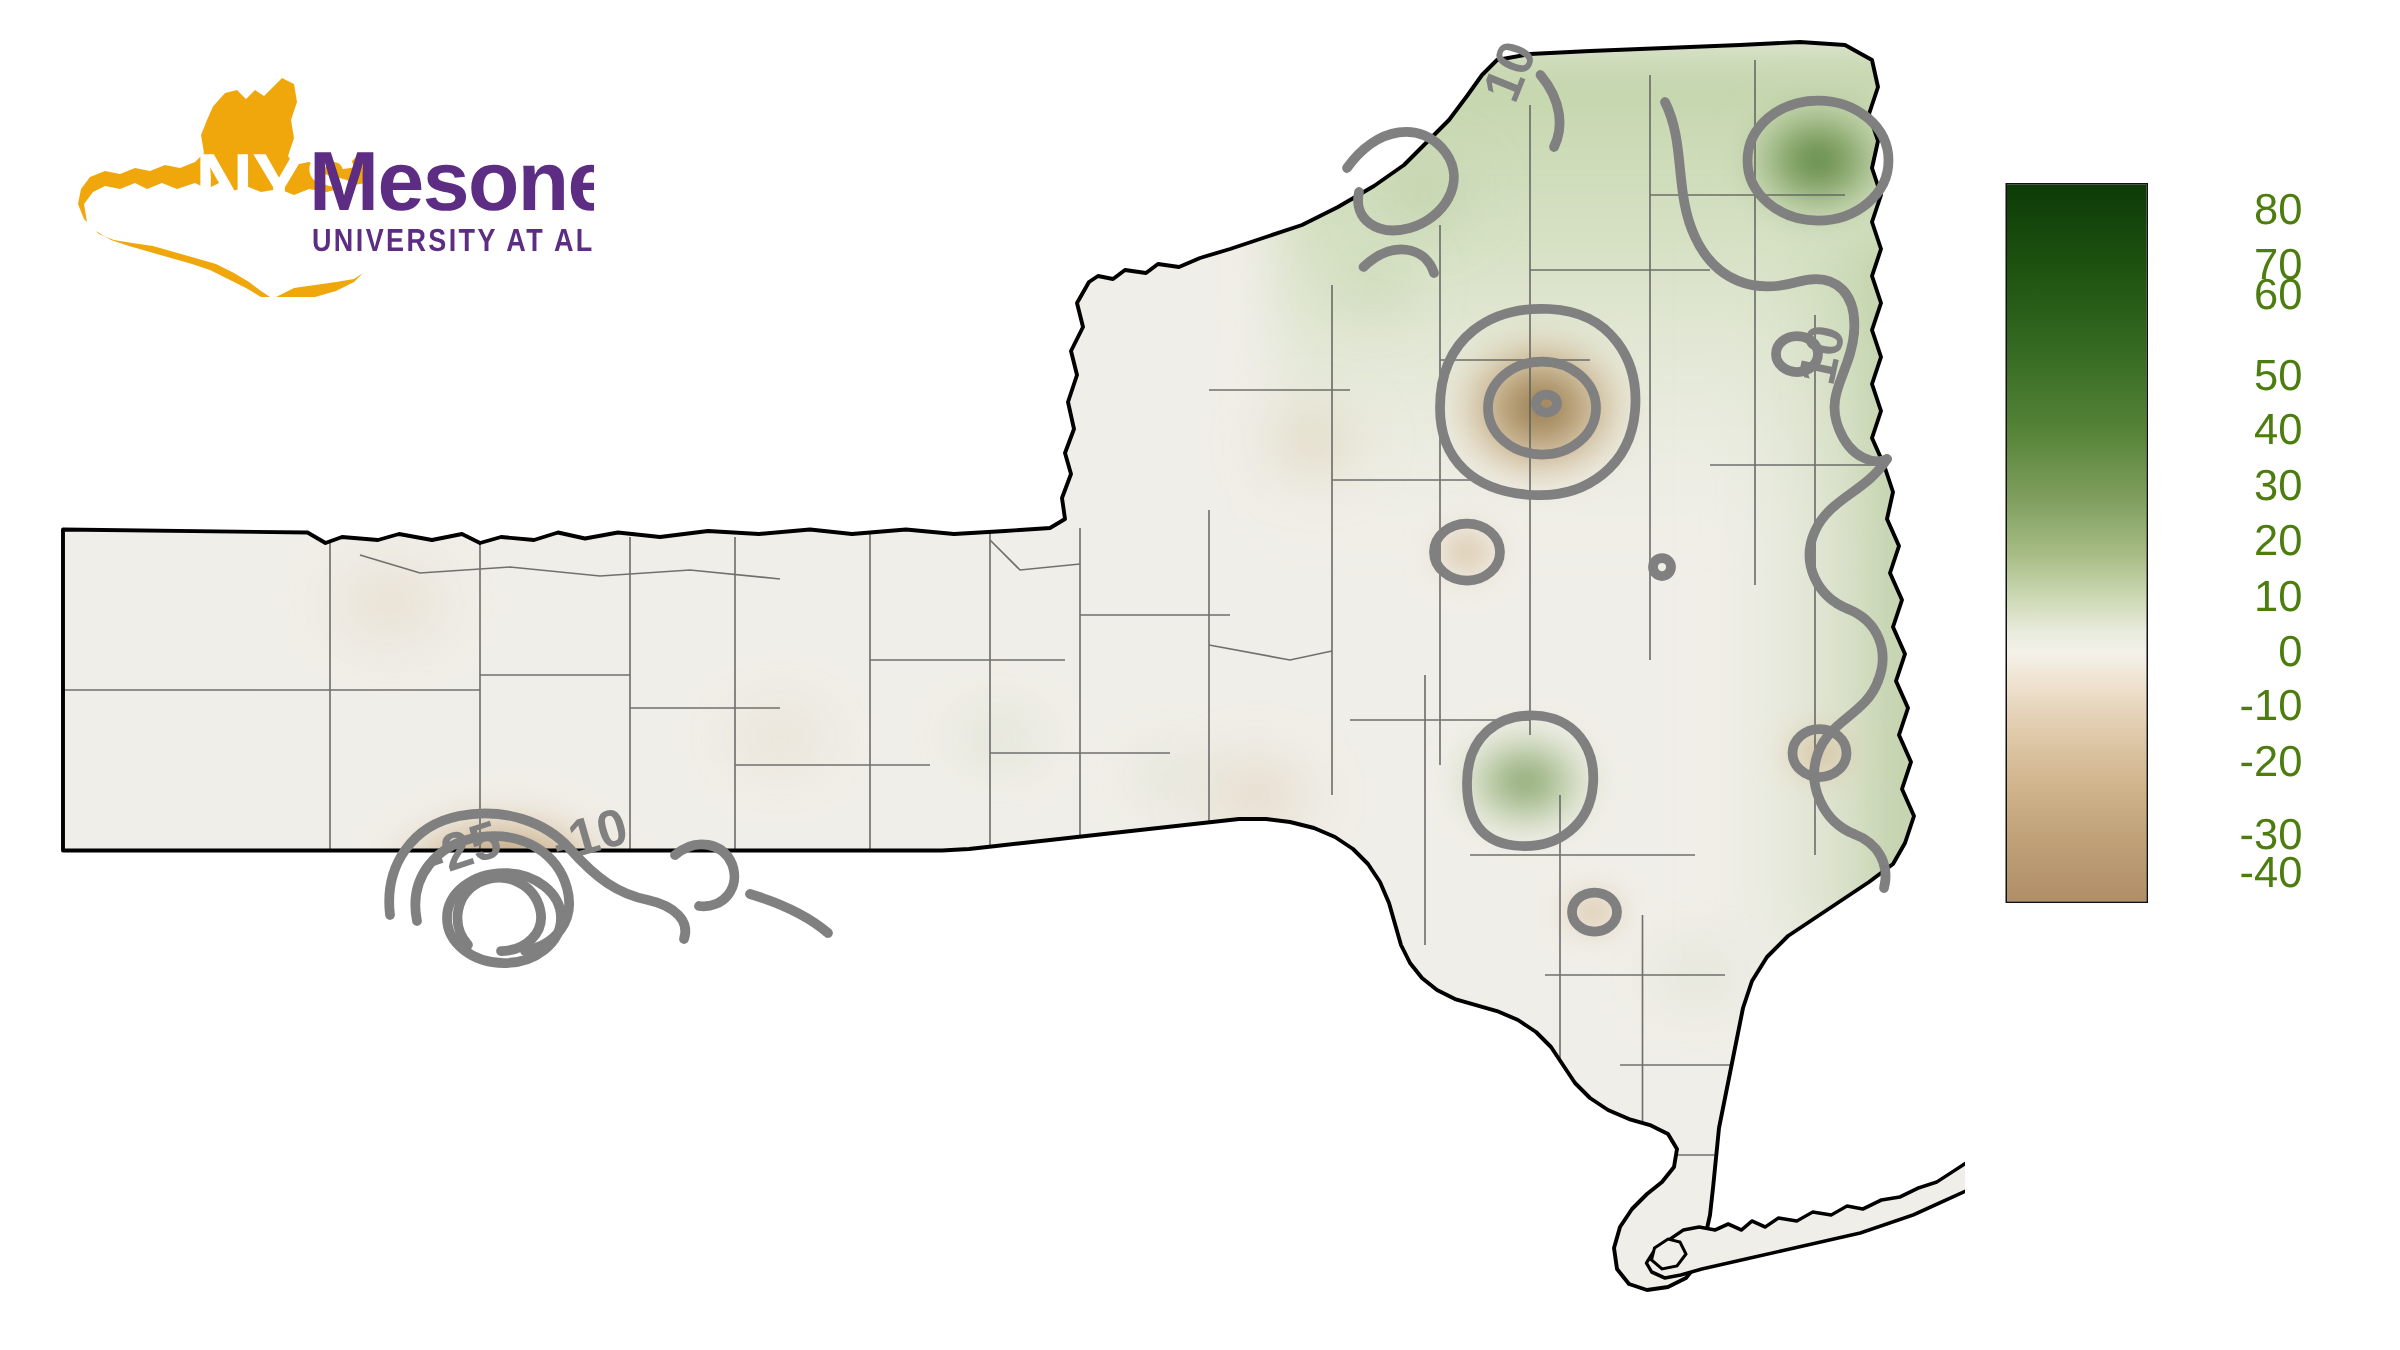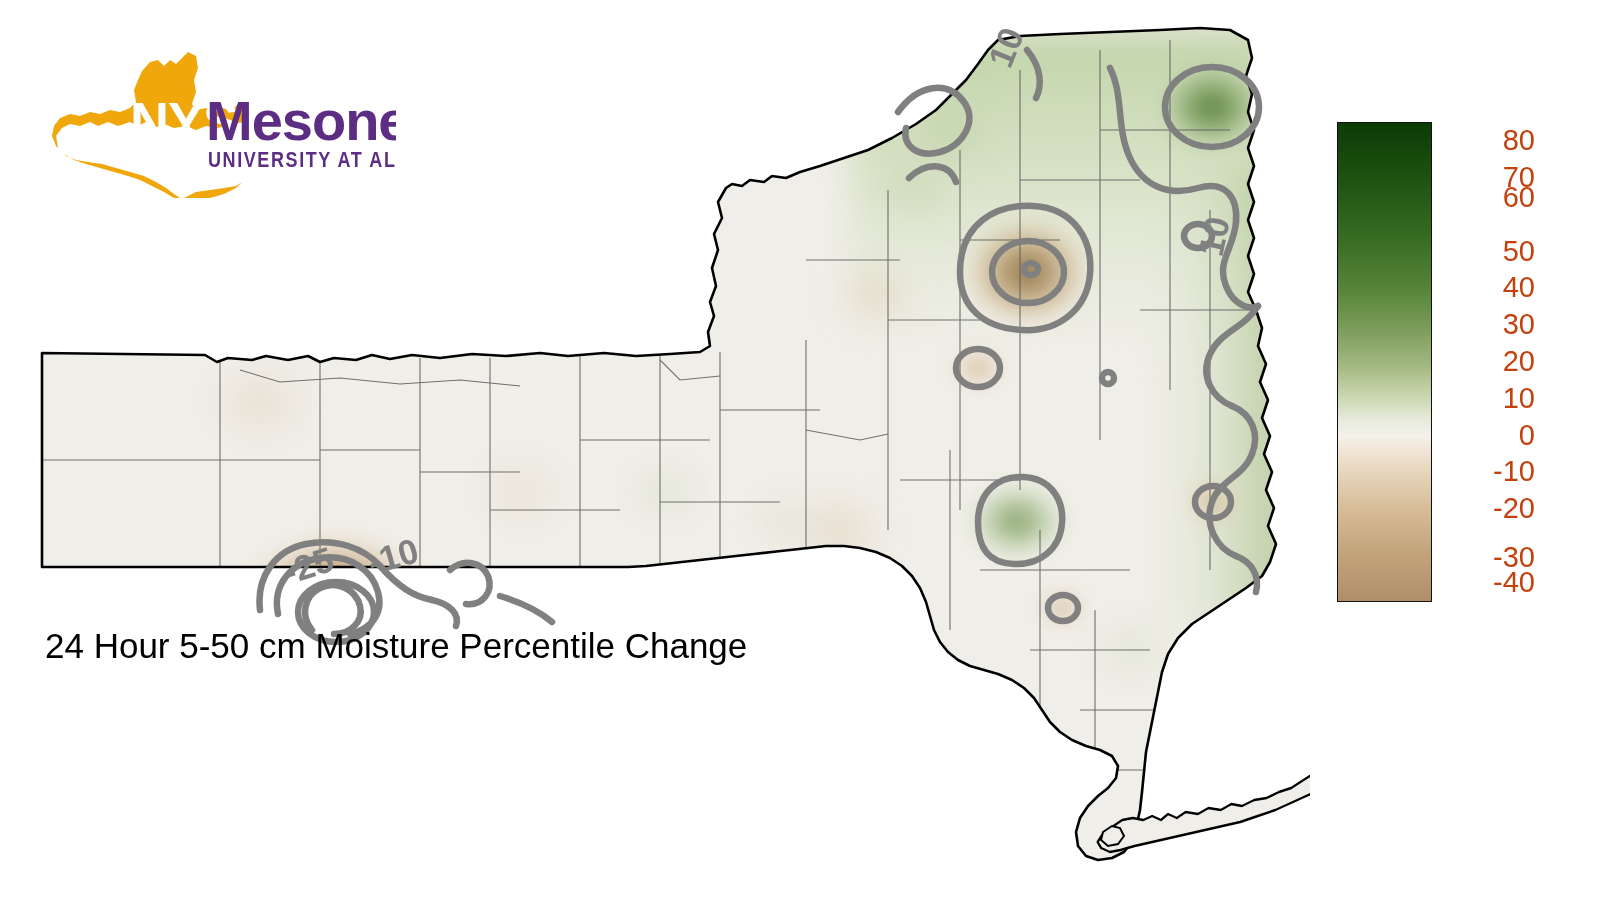--- a/index.html
+++ b/index.html
@@ -22,21 +22,21 @@
   #colorbar-group{position:absolute;left:1337px;top:122px;width:96px;height:478px;}
   #colorbar-bar{
     position:absolute;left:0;top:0;width:93px;height:478px;
     border:1px solid #111;
   }
   #colorbar-ticks{
     position:absolute;left:100px;top:-14px;width:110px;height:506px;
   }
   .cb-tick{
     position:absolute;left:0;width:98px;text-align:right;
-    font-size:29px;line-height:29px;color:#c2410c;
+    font-size:29px;line-height:29px;color:#4d7c0f;
     font-family:"Liberation Sans","DejaVu Sans",sans-serif;
   }
 
   
   #caption-block{position:absolute;left:45px;top:624px;width:1120px;}
   #title-text{
     font-size:35px;line-height:44px;color:#000;white-space:nowrap;
   }
   .sub-line{
     font-size:27px;line-height:34px;color:#000;white-space:nowrap;
@@ -362,16 +362,15 @@
         <div class="cb-tick" style="top: 275.769px;">10</div>
         <div class="cb-tick" style="top: 312.538px;">0</div>
         <div class="cb-tick" style="top: 349.308px;">-10</div>
         <div class="cb-tick" style="top: 386.077px;">-20</div>
         <div class="cb-tick" style="top: 422.846px; margin-top: 12px;">-30</div>
         <div class="cb-tick" style="top: 459.615px;">-40</div>
       </div>
   </div>
 
   <div id="caption-block">
-    <div id="title-text">24 Hour 5-50 cm Moisture Percentile Change</div>
   </div>
 
 </div>
 
 </body></html>

